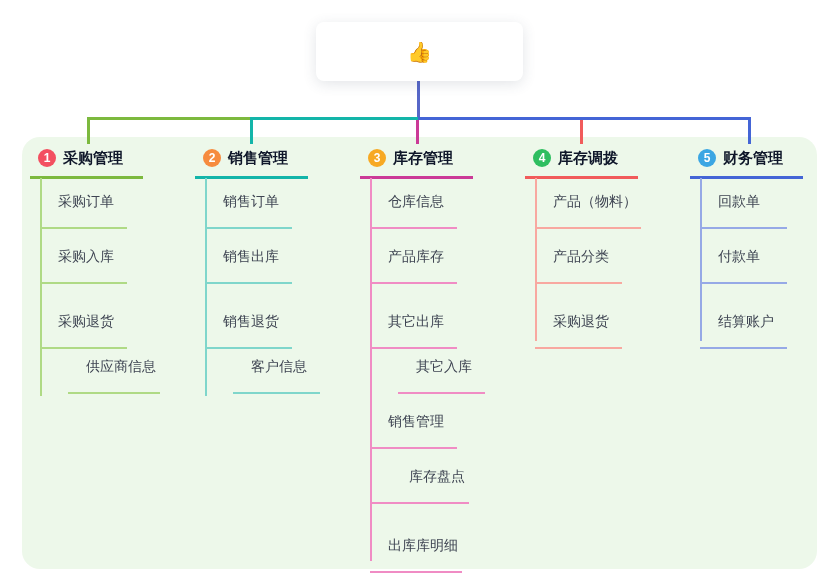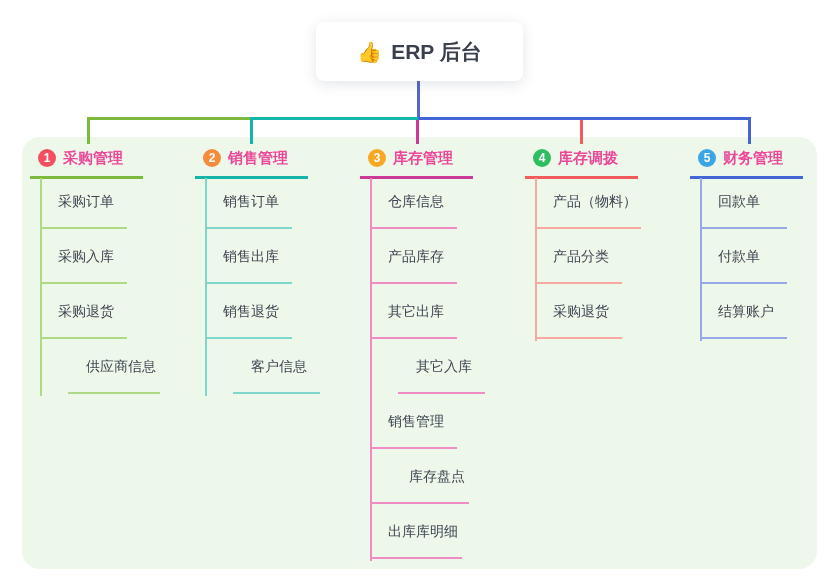--- a/index.html
+++ b/index.html
@@ -38,35 +38,35 @@
   .b1{left:30px;}.b2{left:195px;}.b3{left:360px;}.b4{left:525px;}.b5{left:690px;}
   .bhead{
     display:flex;align-items:center;gap:7px;padding-left:8px;height:26px;
     cursor:pointer;
   }
   .num{
     width:18px;height:18px;border-radius:50%;flex:0 0 18px;
     background:var(--circle);color:#fff;font-size:12px;font-weight:700;
     display:flex;align-items:center;justify-content:center;line-height:1;
   }
-  .blabel{font-size:15px;font-weight:600;color:#ec4899;white-space:nowrap;}
+  .blabel{font-size:15px;font-weight:600;color:#0f172a;white-space:nowrap;}
   .underline{position:absolute;left:0;top:31px;width:113px;height:3px;background:var(--line);}
   .vline{position:absolute;left:10px;top:33px;width:2px;background:var(--light);}
   .b1 .vline,.b2 .vline{height:218px;}
   .b3 .vline{height:383px;}
   .b4 .vline,.b5 .vline{height:163px;}
   .item{
     position:absolute;left:10px;min-width:87px;height:36px;
     border-bottom:2px solid var(--light);
     display:flex;align-items:flex-start;padding:0 4px 8px 18px;
     box-sizing:border-box;font-size:14px;color:#3e4452;white-space:nowrap;
     cursor:pointer;
   }
-  .i0{top:48px;}.i1{top:103px;}.i2{top:158px;}.i3{top:213px;margin-left:28px;}
-  .i4{top:268px;}.i5{top:323px;padding-left:39px;}.i6{top:378px;font-family:Liberation Serif, serif;}
+  .i0{top:48px;}.i1{top:103px;}.i2{top:168px;}.i3{top:213px;margin-left:28px;}
+  .i4{top:268px;}.i5{top:323px;padding-left:39px;}.i6{top:392px;font-family:Liberation Serif, serif;}
 </style>
 </head>
 <body>
 
 <div class="stage">
 
   <div class="panel" style="--panel: #edf8ea;"></div>
 
   <div style="--c-stem: #5767c8; --c-green: #7cb93e; --c-teal: #13b5a9; --c-blue: #4465d6; --c-magenta: #cb3a97; --c-red: #f15b5b;">
     <div class="seg stem"></div>
@@ -75,21 +75,20 @@
     <div class="seg h-blue"></div>
     <div class="seg d1"></div>
     <div class="seg d2"></div>
     <div class="seg d3"></div>
     <div class="seg d4"></div>
     <div class="seg d5"></div>
   </div>
 
   <div class="root-node">
     <span class="emoji">👍</span>
-    <span>ERP 后台</span>
   </div>
 
   <div class="branch b1" style="--circle: #f34f60; --line: #7cb93e; --light: #afda85;">
     <div class="bhead">
       <span class="num">1</span>
       <span class="blabel">采购管理</span>
     </div>
     <div class="underline"></div>
     <div class="vline"></div>
     <div class="item i0">

